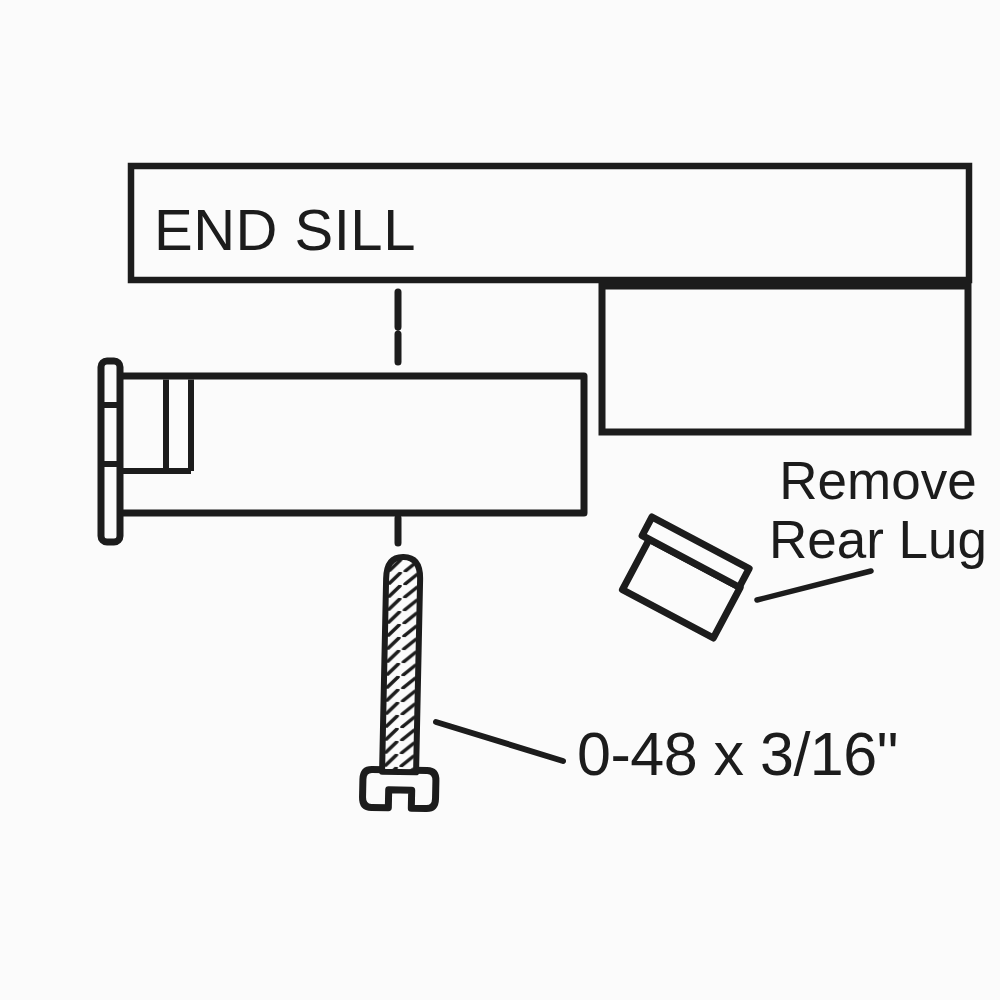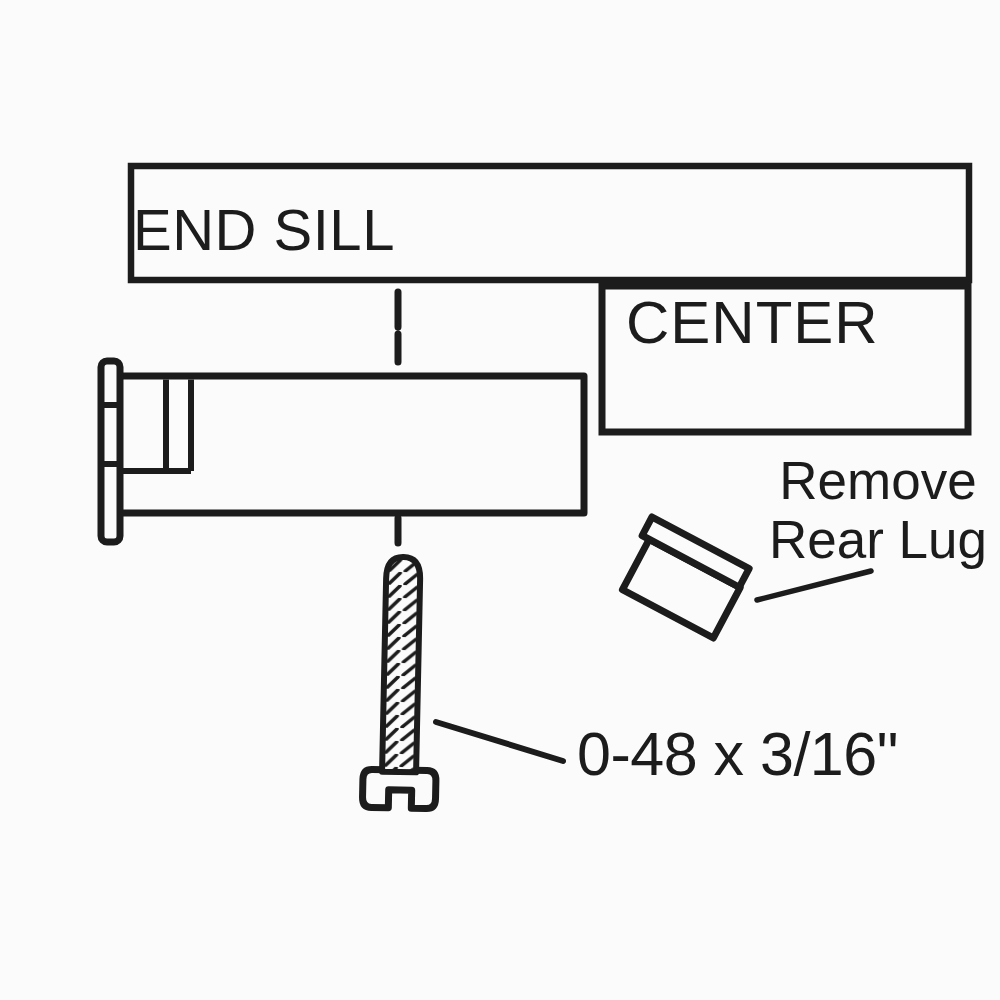--- a/index.html
+++ b/index.html
@@ -11,21 +11,21 @@
     color:#1c1c1c;
     overflow:hidden;
   }
   .diagram-svg{position:absolute;left:0;top:0;}
   .label{
     position:absolute;
     color:#1c1c1c;
     white-space:nowrap;
     line-height:1.0;
   }
-  .label-end-sill{left:133px;top:201px;font-size:58px;letter-spacing:0.5px;}
+  .label-end-sill{left:154px;top:201px;font-size:58px;letter-spacing:0.5px;}
   .label-center-beam{left:626px;top:291px;font-size:60px;line-height:63px;letter-spacing:1px;}
   .label-remove-lug{left:718px;top:451px;width:320px;text-align:center;font-size:53px;line-height:59px;white-space:normal;}
   .label-screw-size{left:577px;top:724px;font-size:61px;letter-spacing:-0.5px;}
   .label div{white-space:nowrap;}
 </style>
 </head>
 <body>
 
 <div class="canvas">
 
@@ -59,21 +59,20 @@
       <path d="M374 770 H429 Q438 770 438 780 V798 Q438 808 429 808 H414 V790 H391 V808 H374
                Q365 808 365 798 V780 Q365 770 374 770 Z" fill="#fbfbfb" stroke="#1c1c1c" stroke-width="7" stroke-linejoin="round"></path>
       <path d="M384 579 Q384 557 401 557 Q418 557 418 579 L418 772 L384 772 Z" fill="url(#threads)" stroke="#1c1c1c" stroke-width="6" stroke-linejoin="round"></path>
     </g>
     <line x1="436" y1="722" x2="563" y2="761" stroke="#1c1c1c" stroke-width="6" stroke-linecap="round"></line>
   </svg>
 
   <div class="label label-end-sill">END SILL</div>
 
   <div class="label label-center-beam">
-    <div>CENTER</div>
   </div>
 
   <div class="label label-remove-lug">
     <div>Remove</div>
     <div>Rear Lug</div>
   </div>
 
   <div class="label label-screw-size">0-48 x 3/16"</div>
 
 </div>

